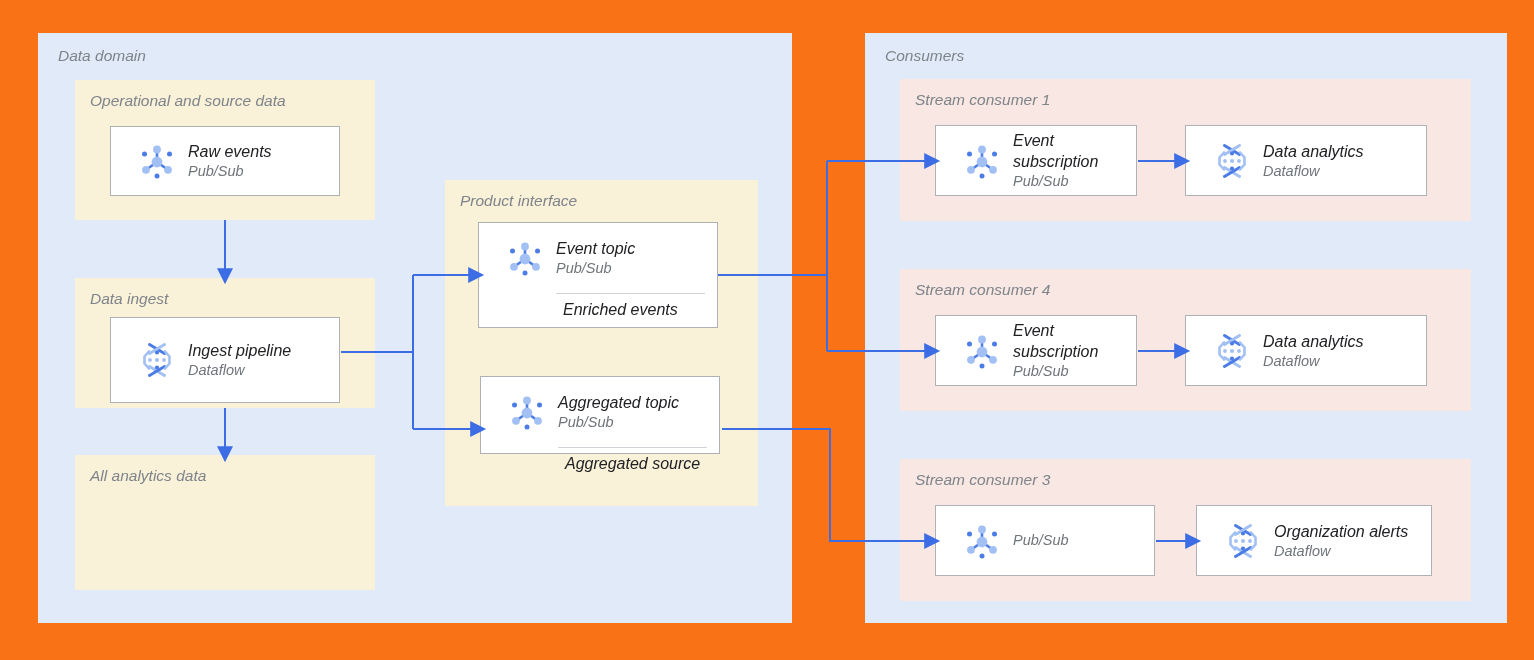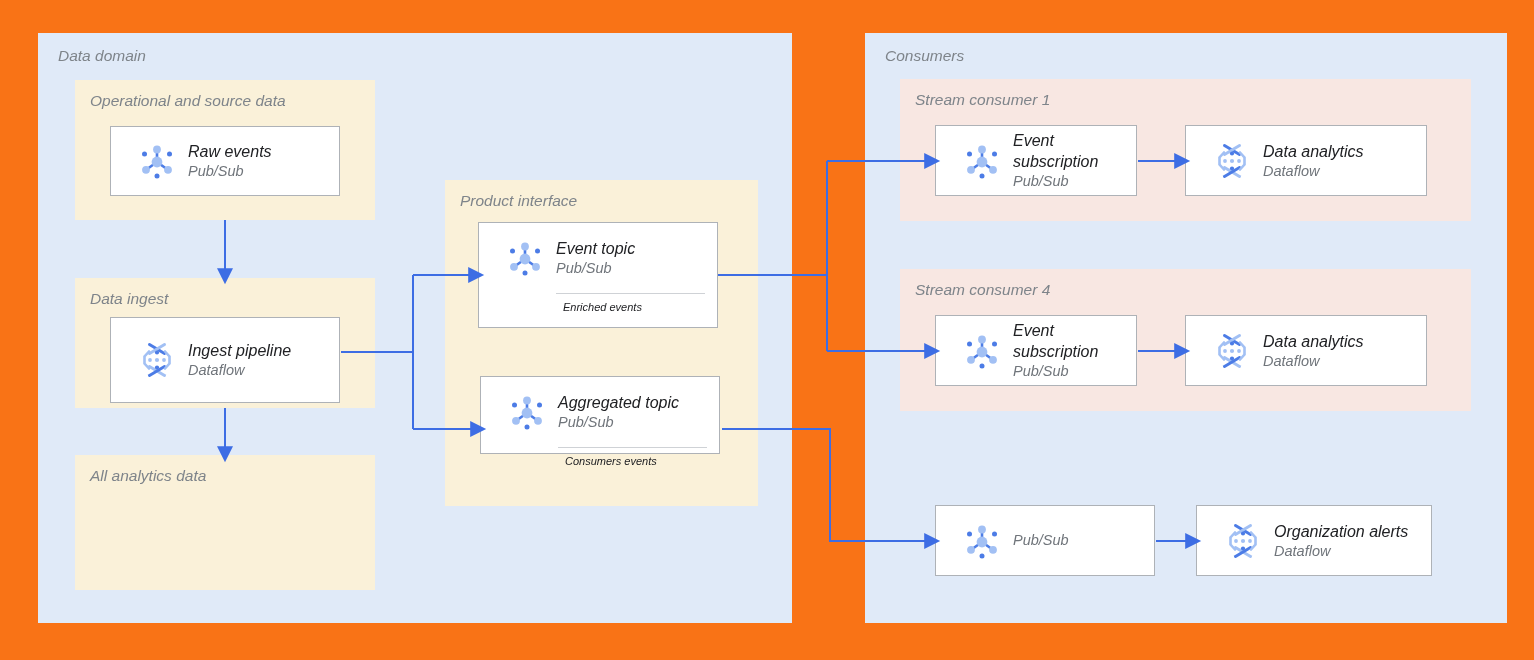--- a/index.html
+++ b/index.html
@@ -26,21 +26,21 @@
   .group-label{position:absolute;left:15px;top:12px;font-size:15.5px;color:var(--label-gray);white-space:nowrap;text-align:right;}
   .card{position:absolute;background:#fff;border:1px solid var(--card-border);box-sizing:border-box;}
   .card-row{display:flex;align-items:center;height:100%;padding-left:26px;}
   .card.topic .card-row{height:62px;padding-top:4px;}
   .icon{flex:0 0 40px;width:40px;height:40px;margin-right:11px;}
   .icon svg{display:block;width:40px;height:40px;}
   .card-text{display:flex;flex-direction:column;justify-content:center;}
   .card-title{font-size:16px;color:var(--title-dark);line-height:21px;}
   .card-sub{font-size:14.5px;color:var(--subtitle-gray);line-height:19px;}
   .divider{height:1px;background:var(--divider-gray);margin:4px 12px 0 77px;}
-  .note{font-size:11px;color:var(--title-dark);margin:7px 8px 0 84px;}
+  .note{font-size:16px;color:var(--title-dark);margin:7px 8px 0 84px;}
   svg.connectors{position:absolute;left:0;top:0;pointer-events:none;}
   svg.connectors path{stroke:var(--arrow-blue);stroke-width:2;fill:none;}
   svg.connectors marker path{fill:var(--arrow-blue);stroke:none;}
   .ic-dark{fill:var(--icon-dark);}
   .ic-light{fill:var(--icon-light);}
   .st-dark{stroke:var(--icon-dark);fill:none;}
   .st-light{stroke:var(--icon-light);fill:none;}
 </style>
 </head>
 <body>
@@ -160,21 +160,21 @@
             <circle class="ic-dark" cx="32.5" cy="13" r="2.5"></circle>
             <circle class="ic-dark" cx="20" cy="35" r="2.5"></circle>
         </svg>
       </span>
       <div class="card-text">
         <div class="card-title">Aggregated topic</div>
         <div class="card-sub">Pub/Sub</div>
       </div>
     </div>
     <div class="divider"></div>
-    <div class="note">Consumers events</div>
+    <div class="note">Aggregated source</div>
   </div>
 
   <div class="container" style="left:865px;top:33px;width:642px;height:590px">
     <div class="container-label" style="left:20px;top:14px">Consumers</div>
   </div>
 
   <div class="group pink" style="left:900px;top:79px;width:571px;height:142px">
     <div class="group-label">Stream consumer 1</div>
   </div>
   <div class="card" style="left:935px;top:125px;width:202px;height:71px">
@@ -273,20 +273,23 @@
             <circle class="ic-light" cx="27" cy="20" r="1.9"></circle>
         </svg>
       </span>
       <div class="card-text">
         <div class="card-title">Data analytics</div>
         <div class="card-sub">Dataflow</div>
       </div>
     </div>
   </div>
 
+  <div class="group pink" style="left:900px;top:459px;width:571px;height:142px">
+    <div class="group-label">Stream consumer 3</div>
+  </div>
   <div class="card" style="left:935px;top:505px;width:220px;height:71px">
     <div class="card-row">
       <span class="icon">
         <svg viewBox="0 0 40 40">
           <g class="st-dark" stroke-width="2.6">
             <line x1="20" y1="21" x2="20" y2="9"></line>
               <line x1="20" y1="21" x2="9.5" y2="28.5"></line>
               <line x1="20" y1="21" x2="30.5" y2="28.5"></line>
           </g>
           <circle class="ic-light" cx="20" cy="21" r="5.4"></circle>

